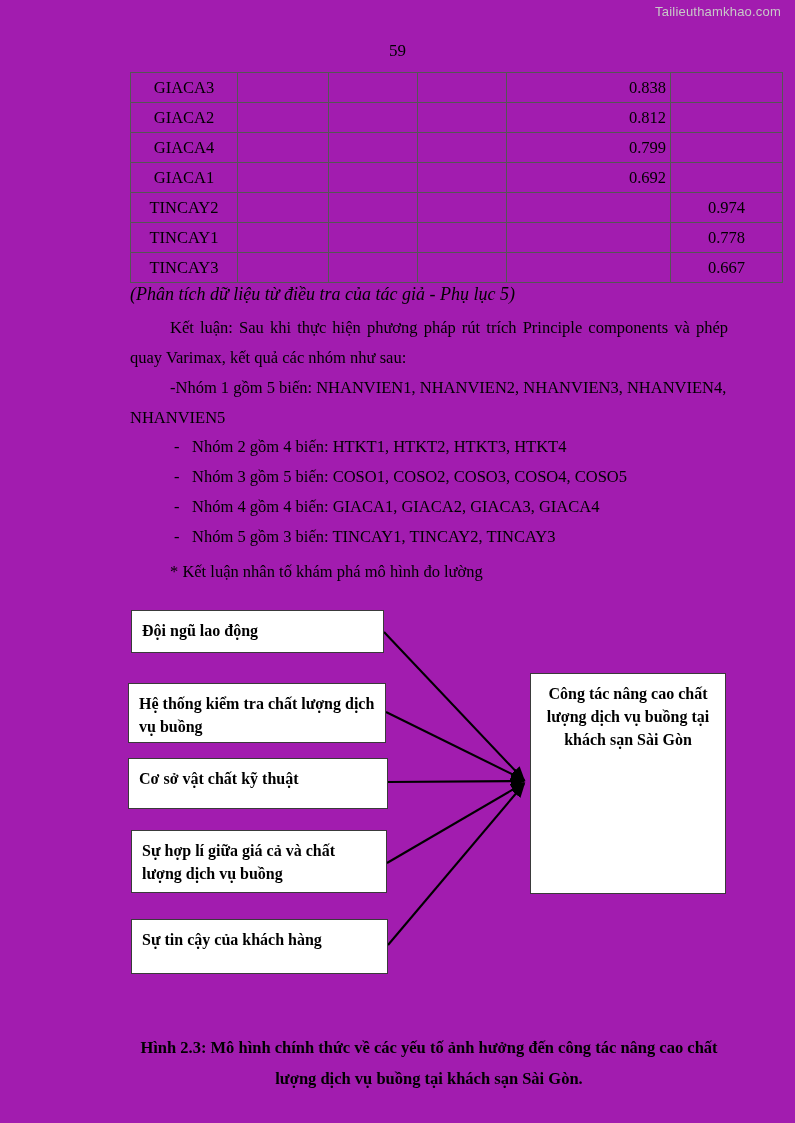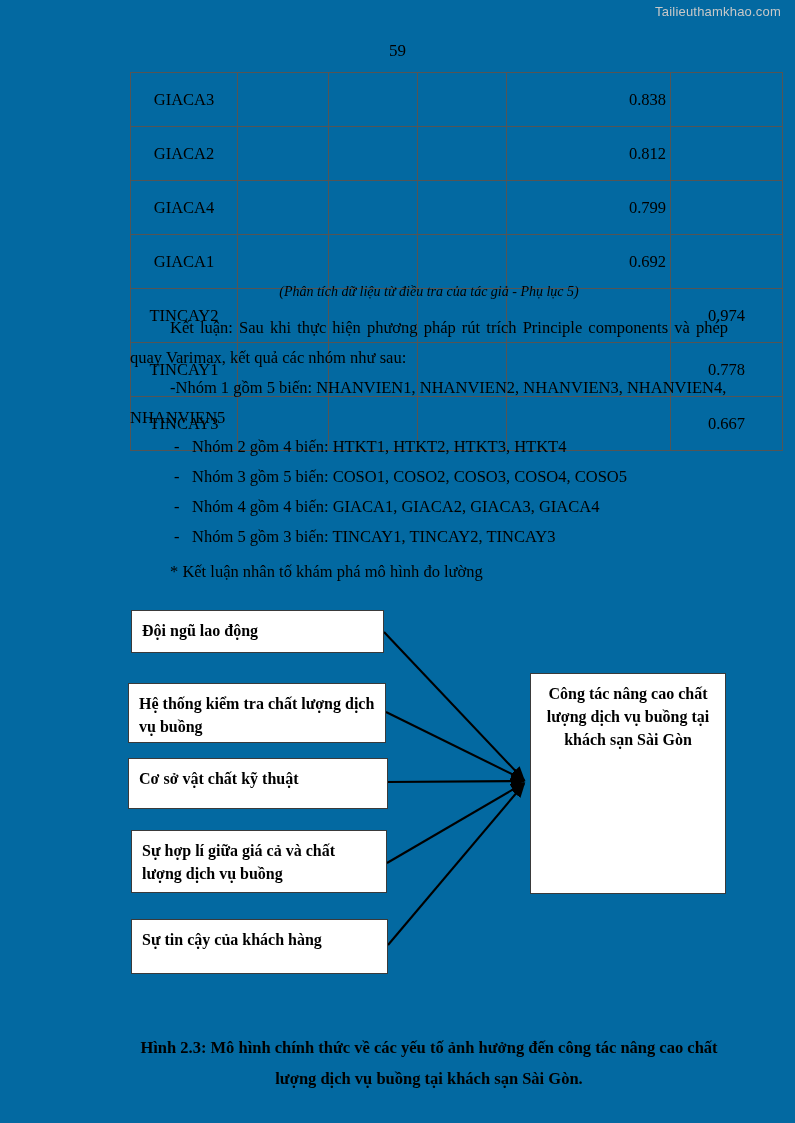--- a/index.html
+++ b/index.html
@@ -14,21 +14,21 @@
     font-family: "Liberation Serif", "DejaVu Serif", serif;
     color: #000000;
     overflow: hidden;
   }
 
   .page {
     position: absolute;
     left: 0; top: 0;
     width: 795px;
     height: 1123px;
-    background: #0369a1;
+    background: #a21caf;
   }
 
   
   .watermark {
     position: absolute;
     right: 14px;
     top: 4px;
     font-family: "Liberation Sans", "DejaVu Sans", sans-serif;
     font-size: 13px;
     letter-spacing: 0.2px;
@@ -53,38 +53,38 @@
     left: 130px;
     top: 72px;
     width: 598px;
     border-collapse: collapse;
     table-layout: fixed;
   }
   .factor-table td {
     border: 1px solid #555555;
     height: 27px;
     font-size: 16.5px;
-    padding: 13px 4px;
+    padding: 1px 4px;
     vertical-align: middle;
   }
   .factor-table td.c-label  { width: 98px;  text-align: center; }
   .factor-table td.c-f1     { width: 82px;  text-align: center; }
   .factor-table td.c-f2     { width: 80px;  text-align: center; }
   .factor-table td.c-f3     { width: 80px;  text-align: center; }
   .factor-table td.c-f4     { width: 155px; text-align: right; }
   .factor-table td.c-f5     { width: 103px; text-align: center; }
 
   
   .source-note {
     position: absolute;
     left: 130px;
     top: 284px;
     width: 598px;
-    text-align: center;
-    font-size: 14px;
+    text-align: left;
+    font-size: 18px;
     font-style: italic;
   }
   .para {
     position: absolute;
     left: 130px;
     width: 598px;
     font-size: 16.5px;
     line-height: 30px;
     text-align: justify;
   }

